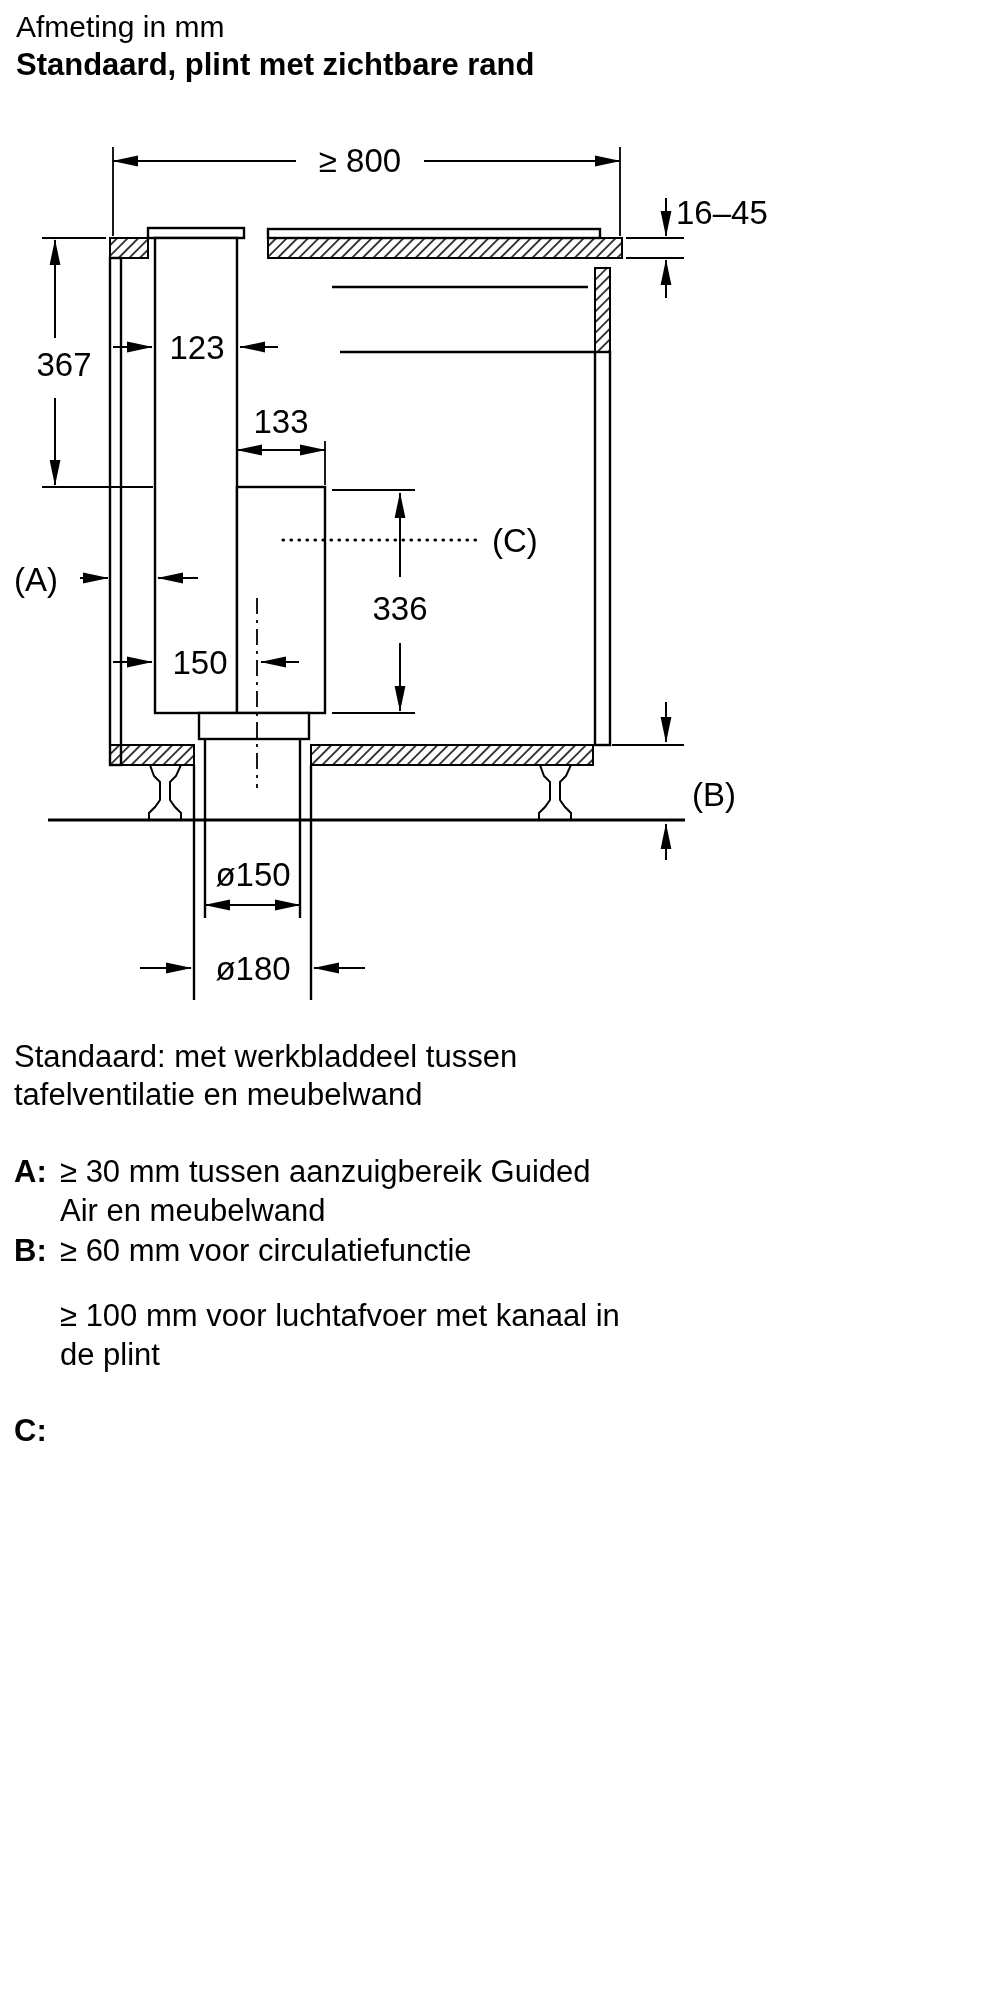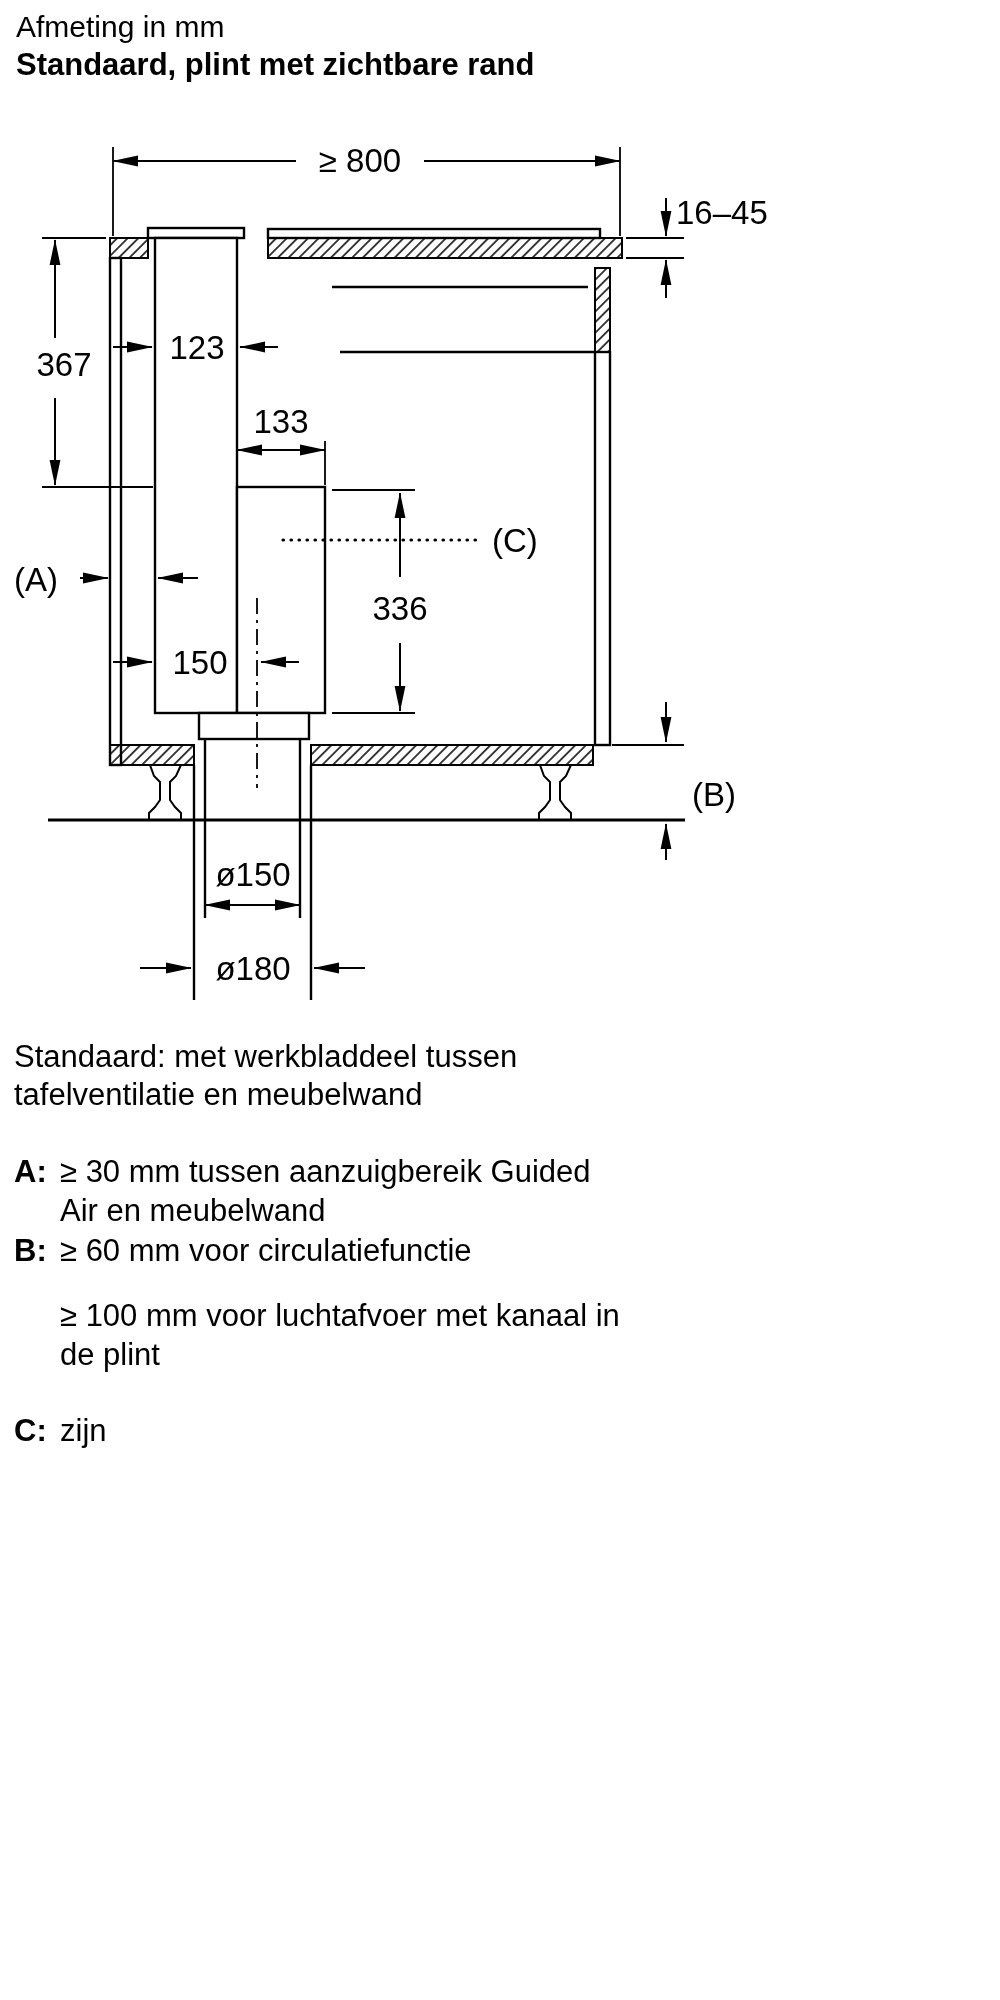--- a/index.html
+++ b/index.html
@@ -169,17 +169,16 @@
     <span class="key"></span>
     <div class="txt">
       <div>≥ 100 mm voor luchtafvoer met kanaal in</div>
       <div>de plint</div>
     </div>
   </div>
 
   <div class="note" style="top:1411px;">
     <span class="key">C:</span>
     <div class="txt">
-      <div>zijn</div>
     </div>
   </div>
 
 </div>
 
 </body></html>

